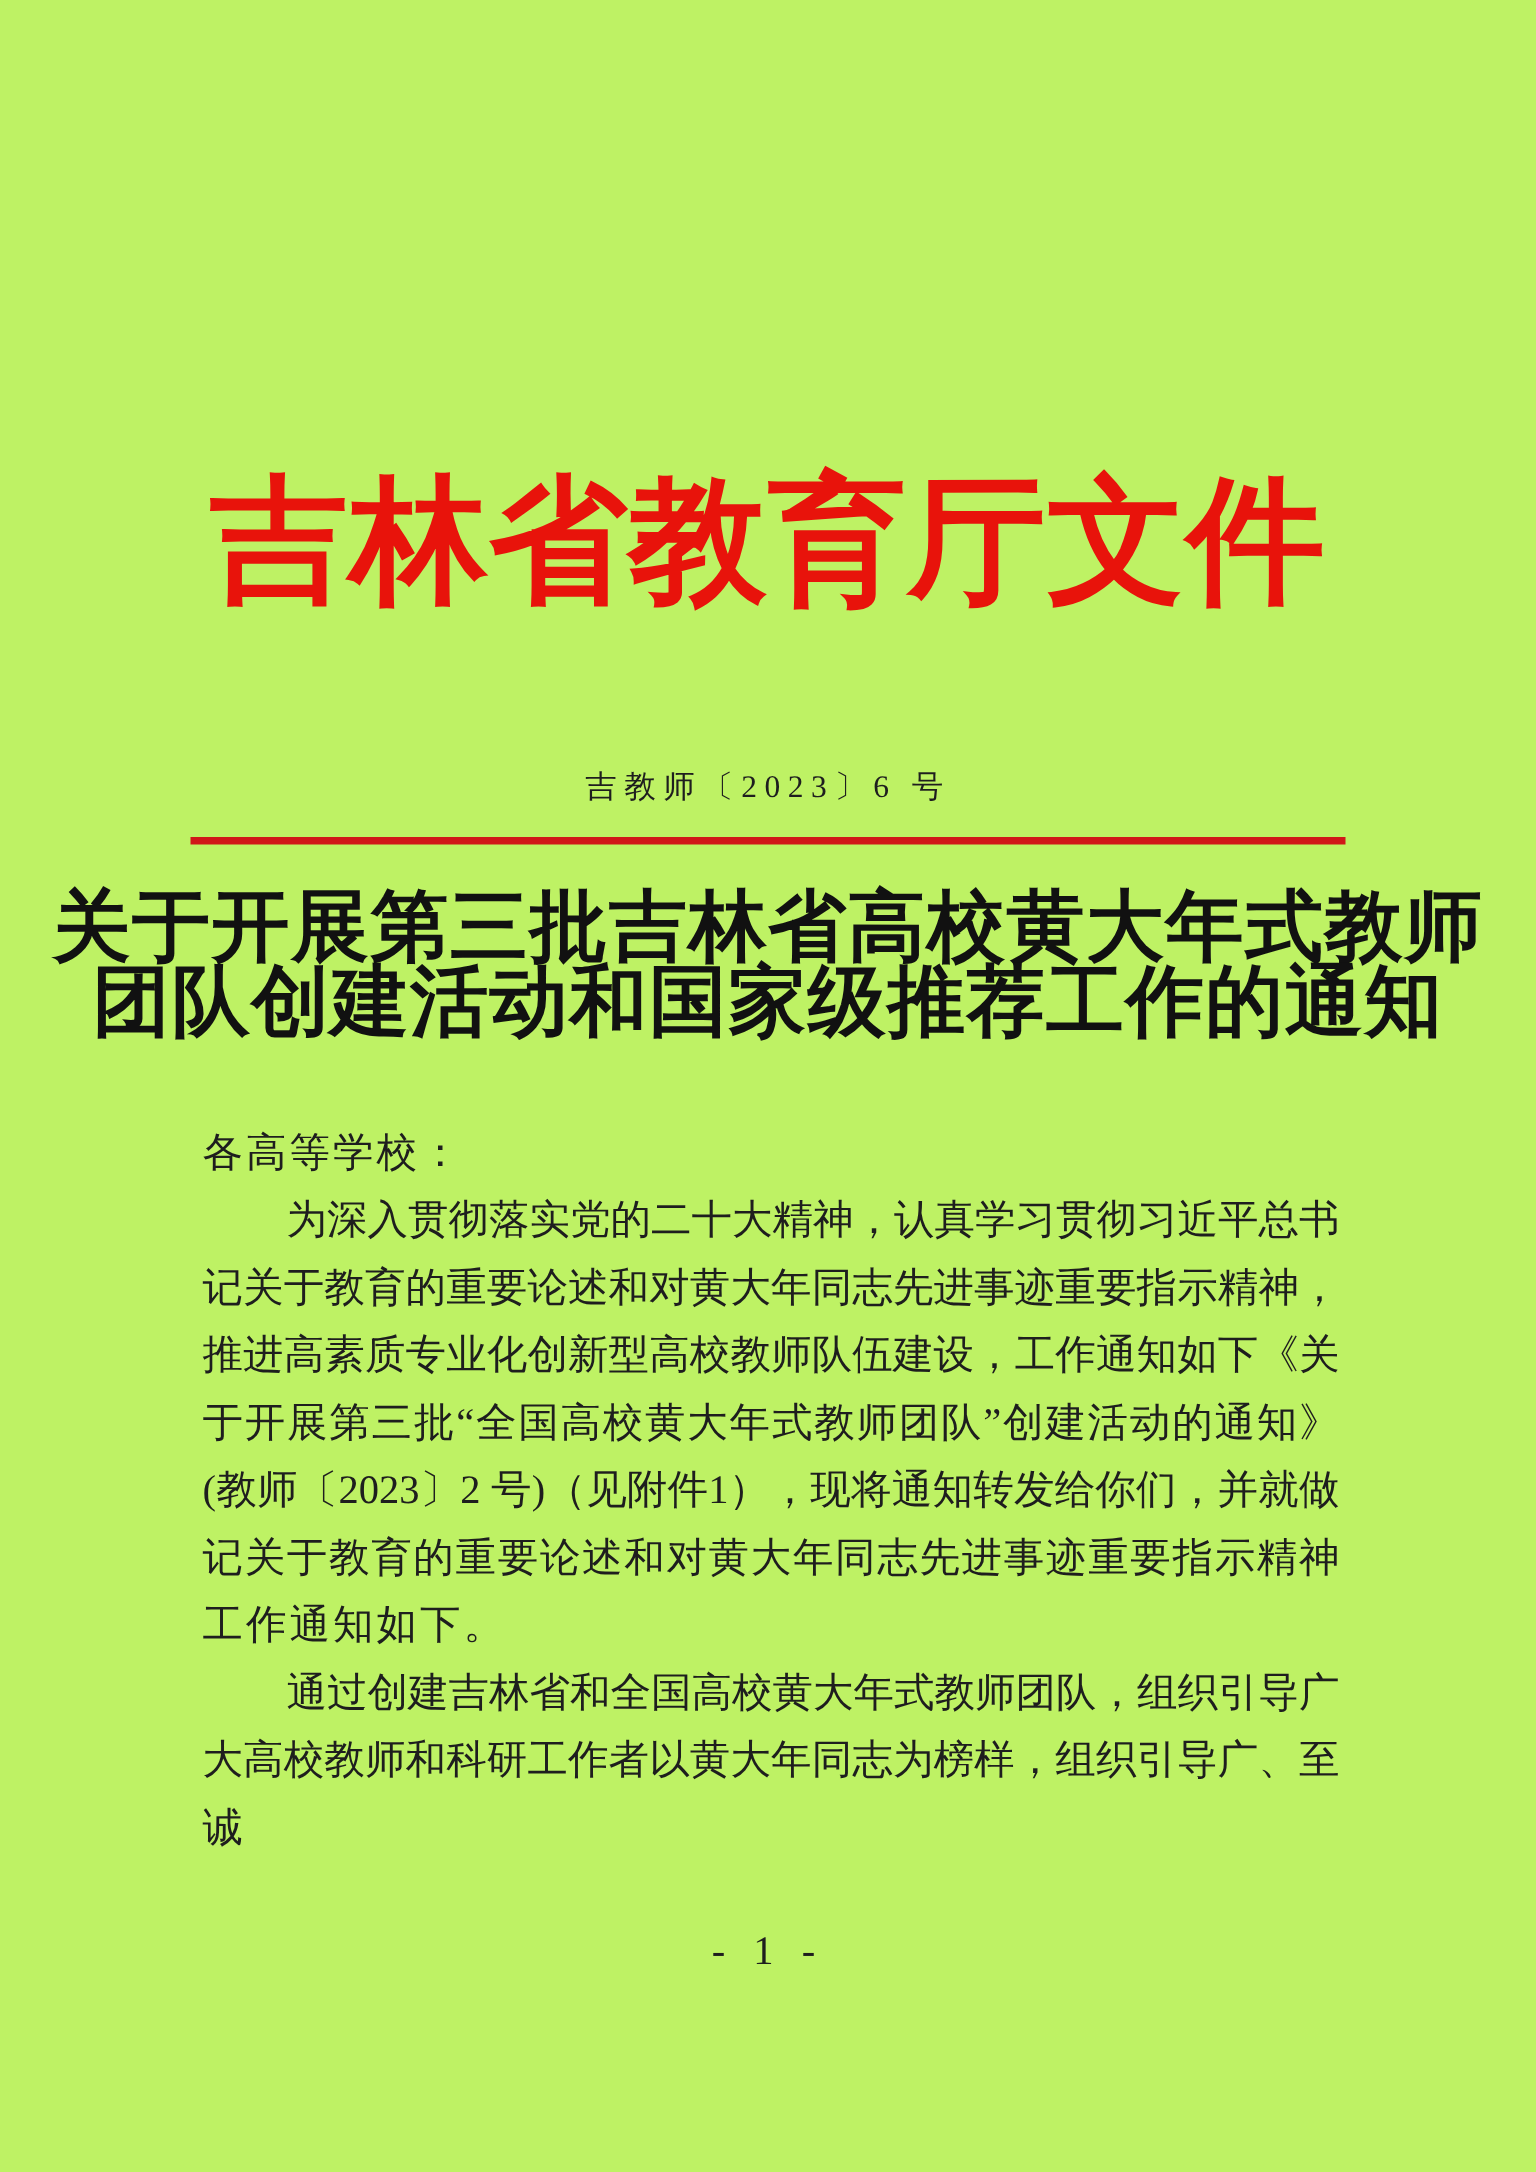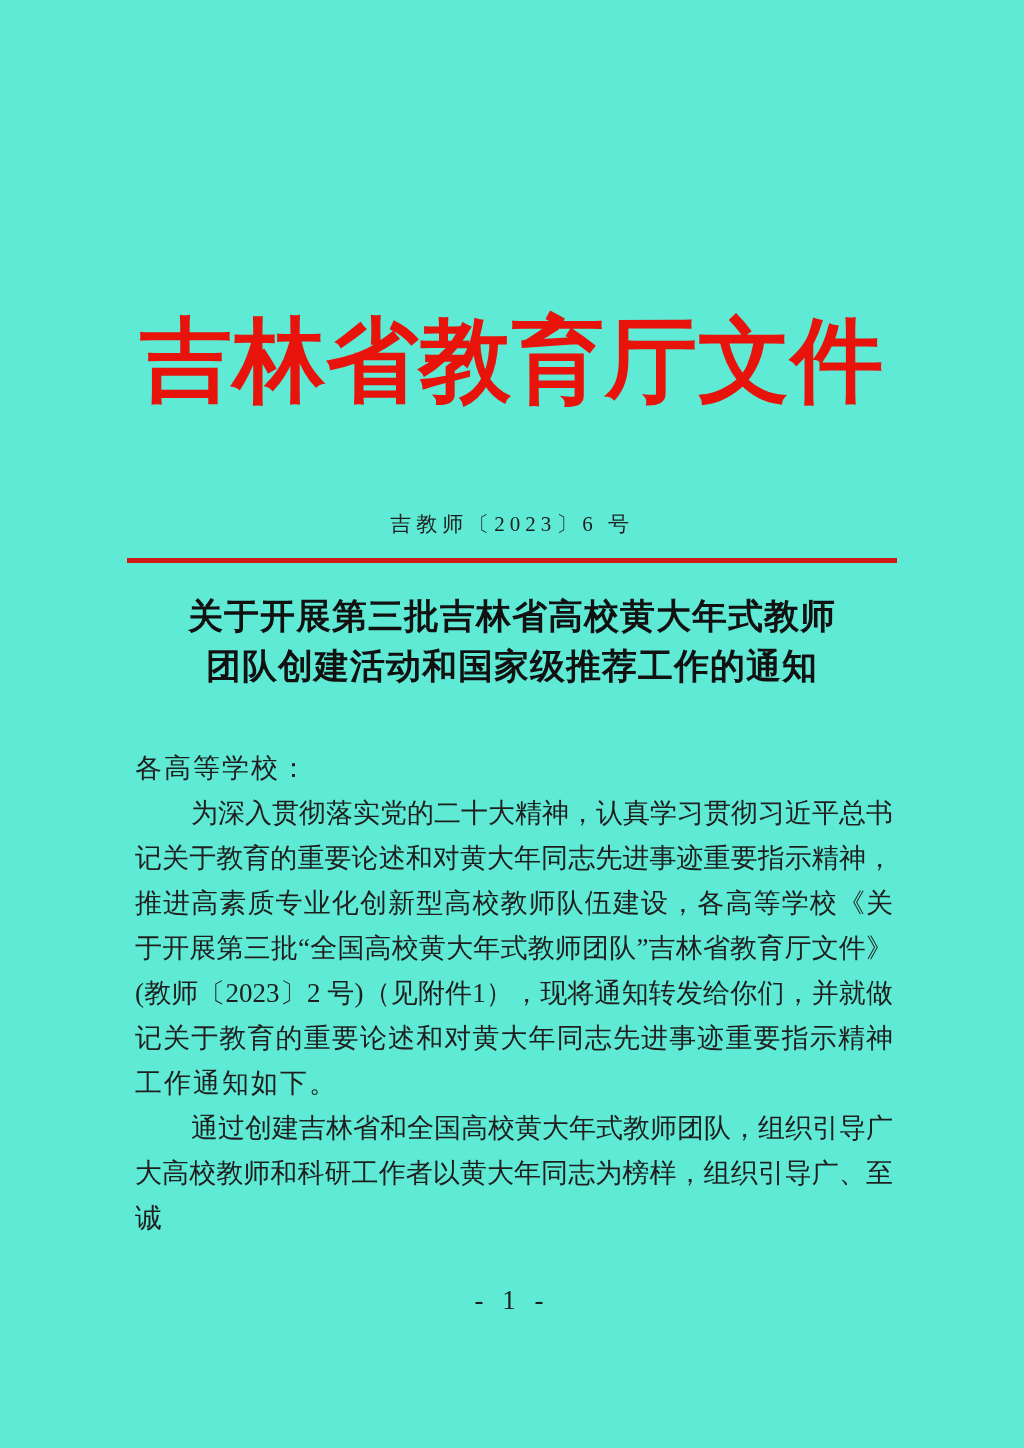--- a/index.html
+++ b/index.html
@@ -5,21 +5,21 @@
   html, body {
     margin: 0;
     padding: 0;
     background: #ffffff;
   }
   .page {
     position: relative;
     width: 1024px;
     height: 1448px;
     margin: 0 auto;
-    background: #5eead4;
+    background: #bef264;
     overflow: hidden;
     font-family: "Liberation Serif", "DejaVu Serif", serif;
     color: var(--ink, #1e1e1e);
   }
   .header-title {
     position: absolute;
     top: 304px;
     left: 0;
     width: 100%;
     text-align: center;
@@ -50,23 +50,23 @@
     width: 770px;
     height: 5px;
     background: var(--rule, #d01818);
   }
   .doc-title {
     position: absolute;
     top: 594px;
     left: 0;
     width: 100%;
     text-align: center;
-    font-family: Liberation Mono, monospace;
+    font-family: Liberation Serif, serif;
     font-weight: bold;
-    font-size: 35px;
+    font-size: 52px;
     line-height: 50px;
     letter-spacing: 1px;
     color: #111;
     white-space: nowrap;
   }
   .body-block {
     position: absolute;
     top: 746px;
     left: 135px;
     width: 758px;
@@ -116,22 +116,22 @@
 
   <div class="doc-title">
     <div>关于开展第三批吉林省高校黄大年式教师</div>
     <div>团队创建活动和国家级推荐工作的通知</div>
   </div>
 
   <div class="body-block" id="body-lines">
       <div class="line">各高等学校：</div>
       <div class="line justify indent">为深入贯彻落实党的二十大精神，认真学习贯彻习近平总书</div>
       <div class="line justify">记关于教育的重要论述和对黄大年同志先进事迹重要指示精神，</div>
-      <div class="line justify">推进高素质专业化创新型高校教师队伍建设，各高等学校《关</div>
-      <div class="line justify">于开展第三批“全国高校黄大年式教师团队”吉林省教育厅文件》</div>
+      <div class="line justify">推进高素质专业化创新型高校教师队伍建设，工作通知如下《关</div>
+      <div class="line justify">于开展第三批“全国高校黄大年式教师团队”创建活动的通知》</div>
       <div class="line justify">(教师〔2023〕2 号)（见附件1），现将通知转发给你们，并就做</div>
       <div class="line justify">记关于教育的重要论述和对黄大年同志先进事迹重要指示精神</div>
       <div class="line">工作通知如下。</div>
       <div class="line justify indent">通过创建吉林省和全国高校黄大年式教师团队，组织引导广</div>
       <div class="line justify">大高校教师和科研工作者以黄大年同志为榜样，组织引导广、至诚</div>
     </div>
 
   <div class="page-number">- 1 -</div>
 </div>
 

